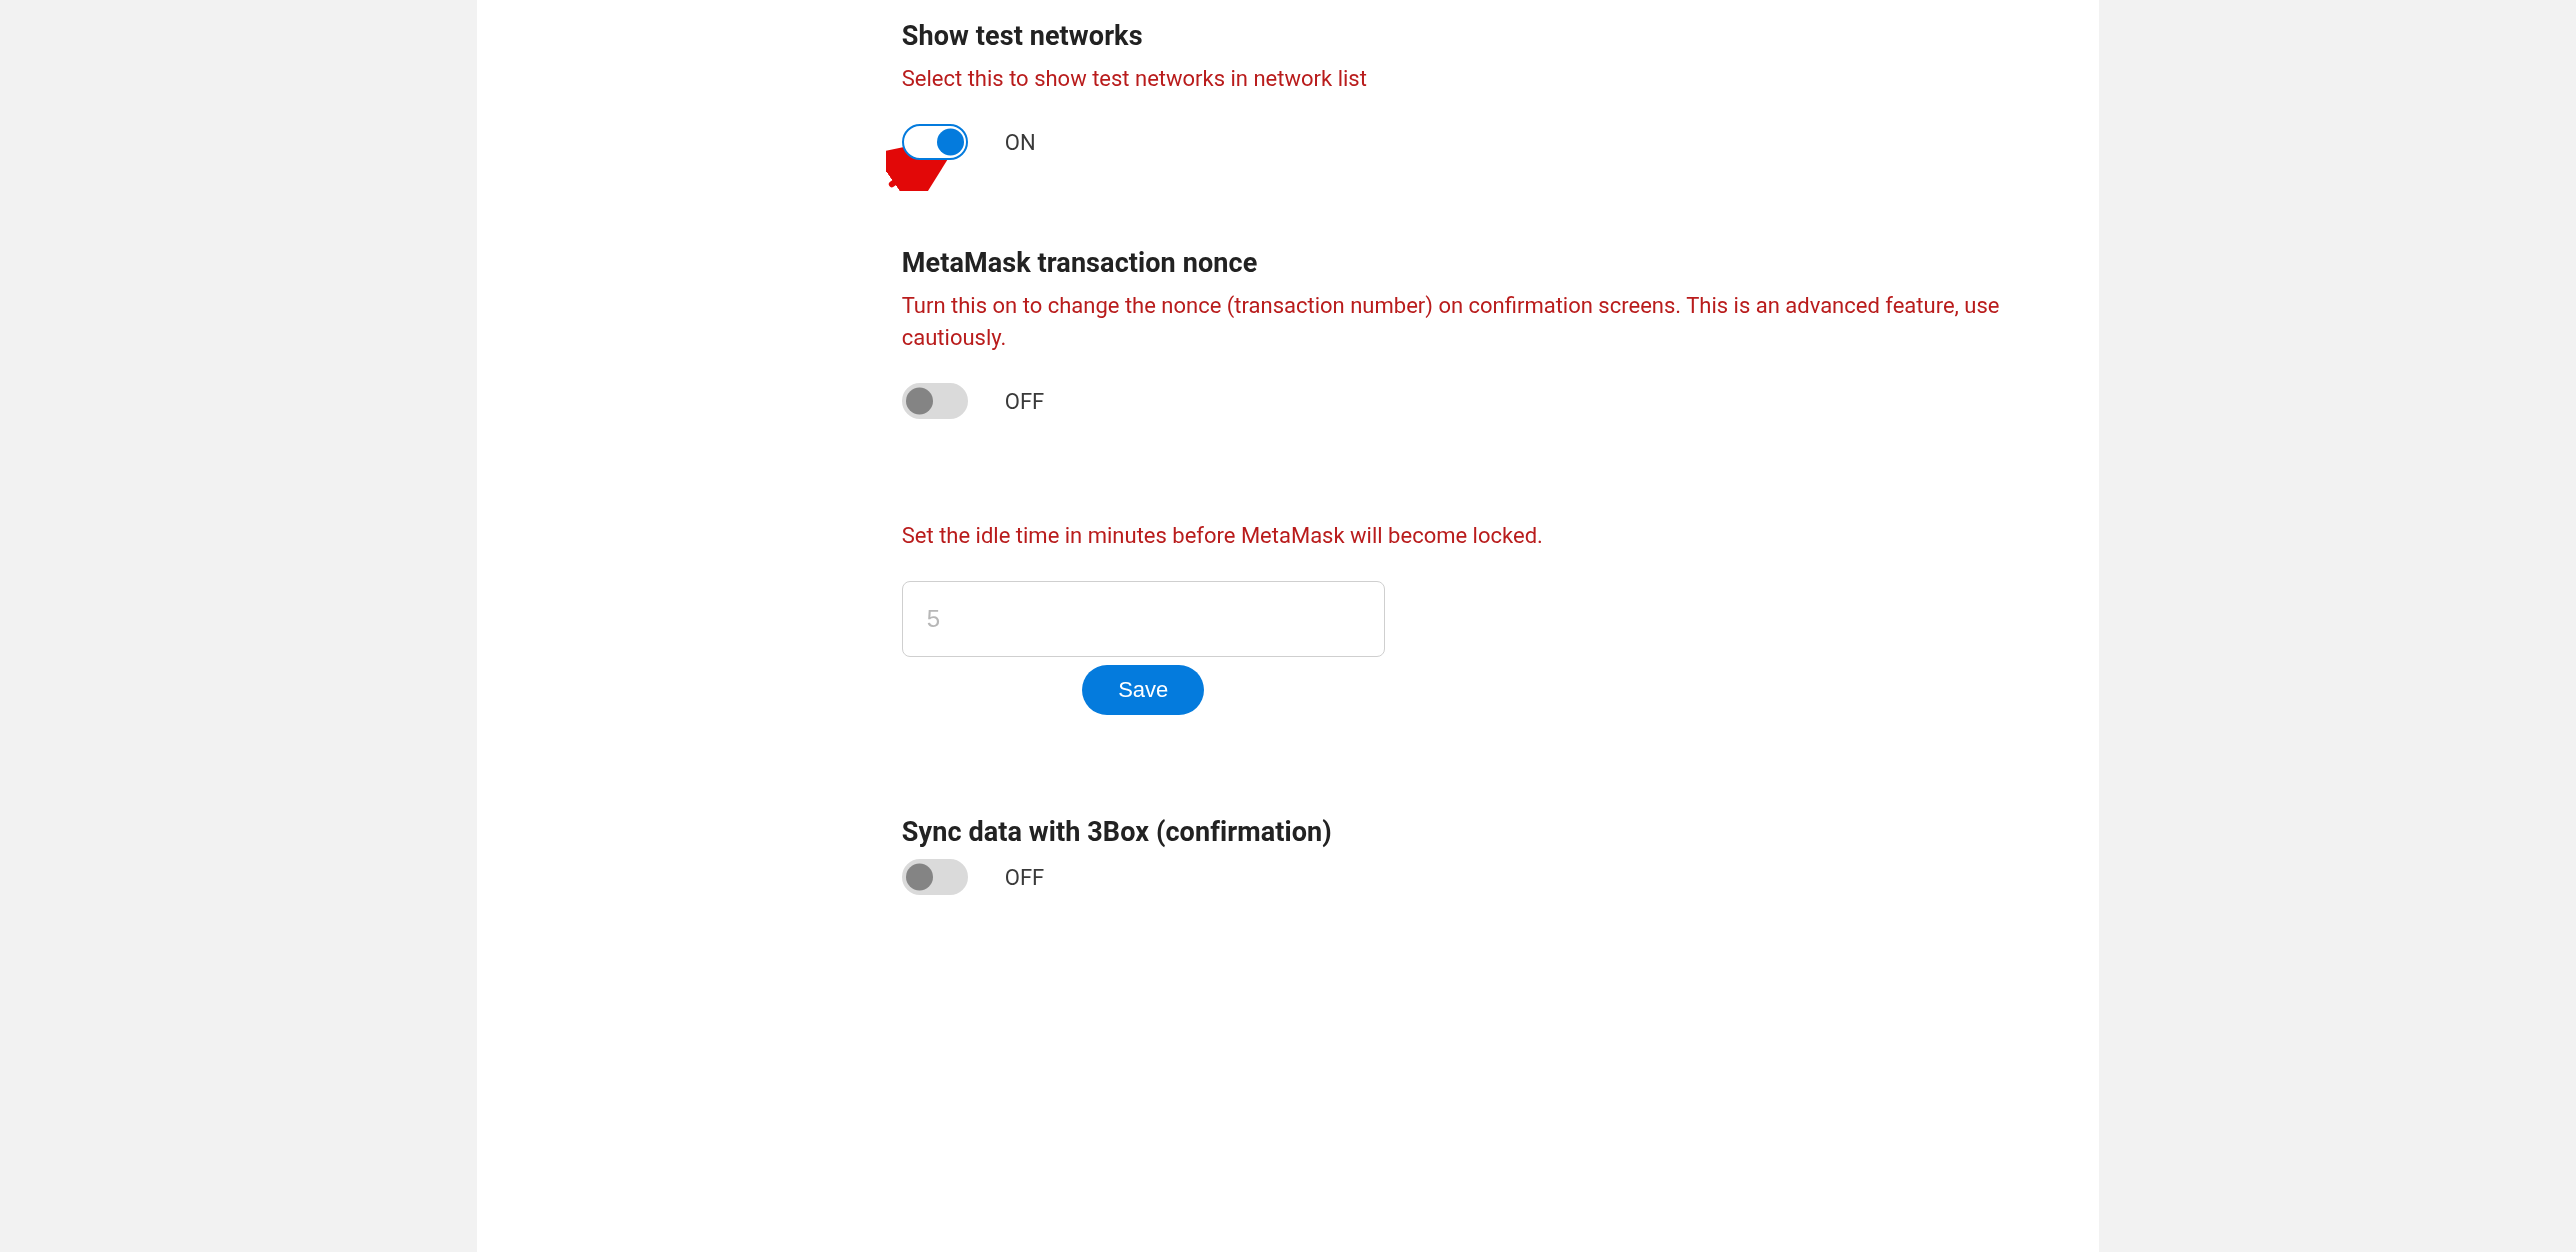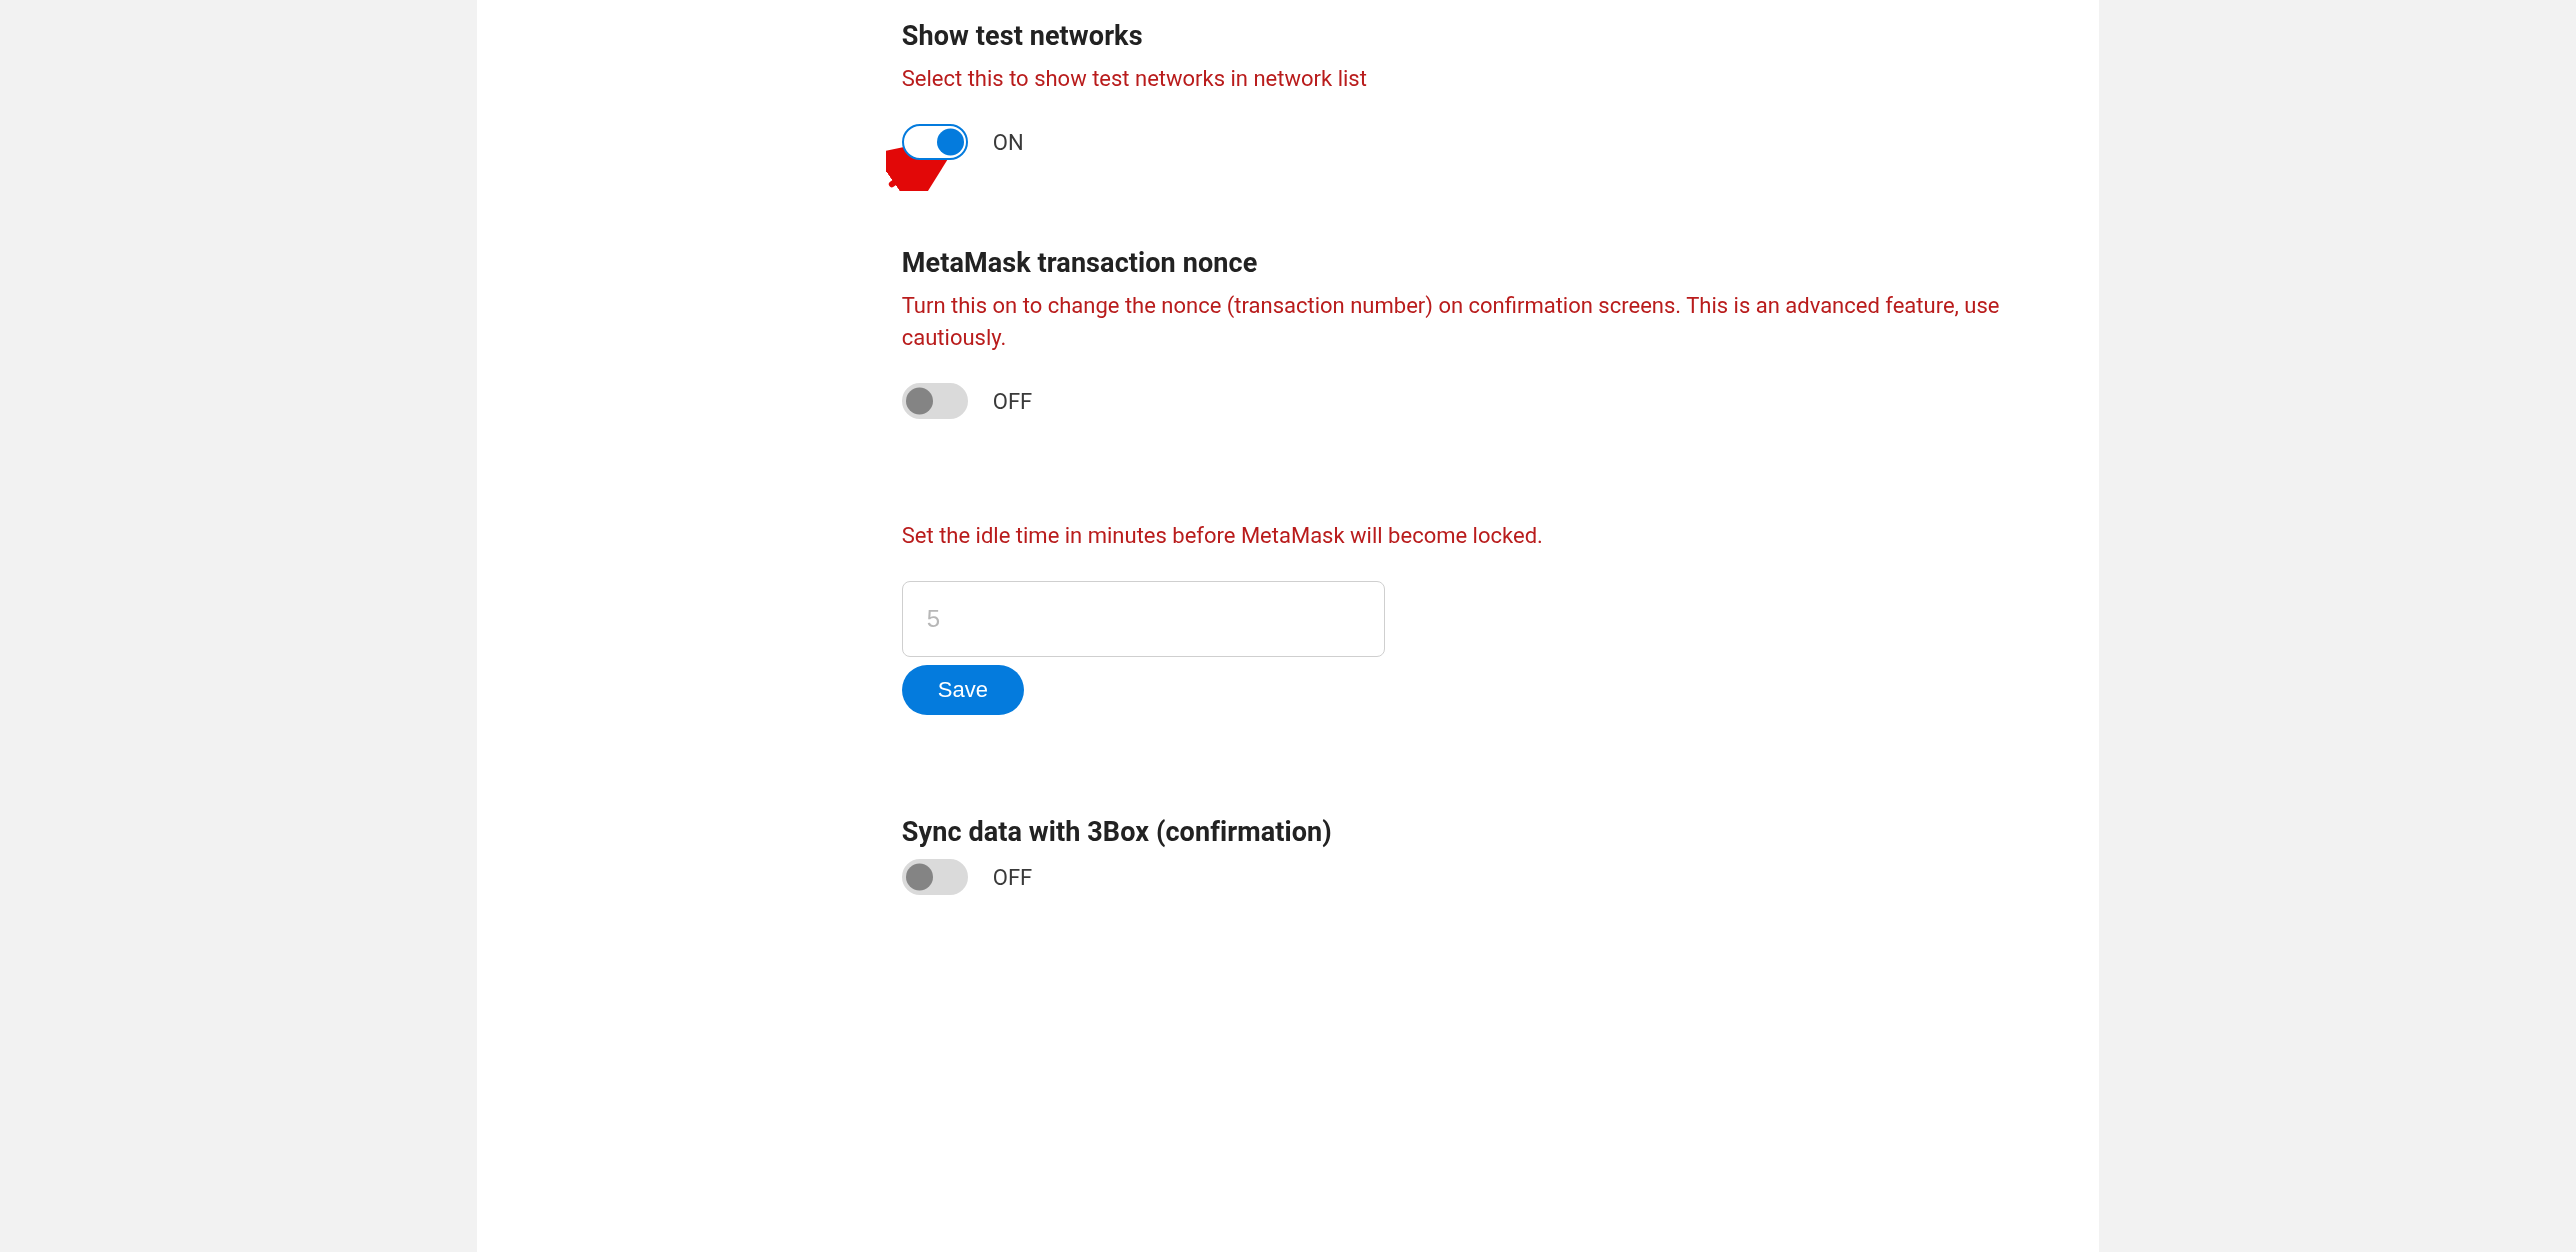--- a/index.html
+++ b/index.html
@@ -39,21 +39,21 @@
     font-size: 22px;
     font-weight: 400;
     color: #b91c1c;
     line-height: 1.45;
     margin-bottom: 29.5px;
   }
   
   .toggle-row {
     display: flex;
     align-items: center;
-    gap: 25px;
+    gap: 37px;
     text-align: center;
   }
   .toggle {
     width: 66px;
     height: 36px;
     border-radius: 36px;
     position: relative;
     cursor: pointer;
     flex-shrink: 0;
   }
@@ -95,21 +95,21 @@
     font-size: 24px;
     color: #b7b7b7;
     padding: 0 24px;
     outline: none;
     background: #fff;
   }
   .number-input::placeholder { color: #b7b7b7; }
   .save-row {
     width: 483px;
     display: flex;
-    justify-content: flex-start;
+    justify-content: center;
     margin-top: 8px;
   }
   .save-btn {
     background: #047bdd;
     color: #fff;
     border: none;
     border-radius: 67px;
     font-size: 22px;
     padding: 12px 36px;
     cursor: pointer;

